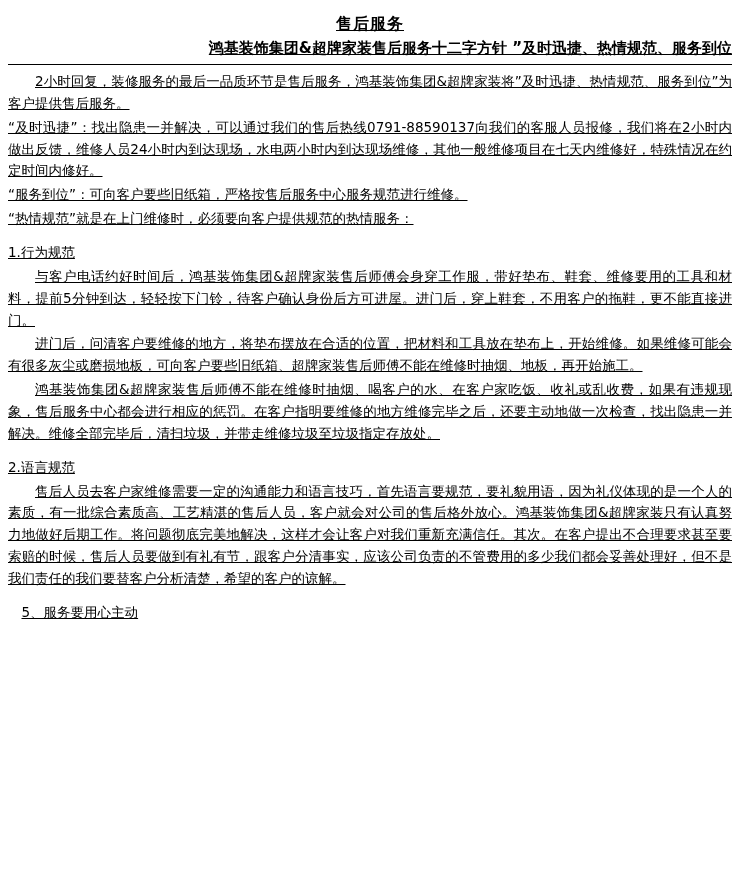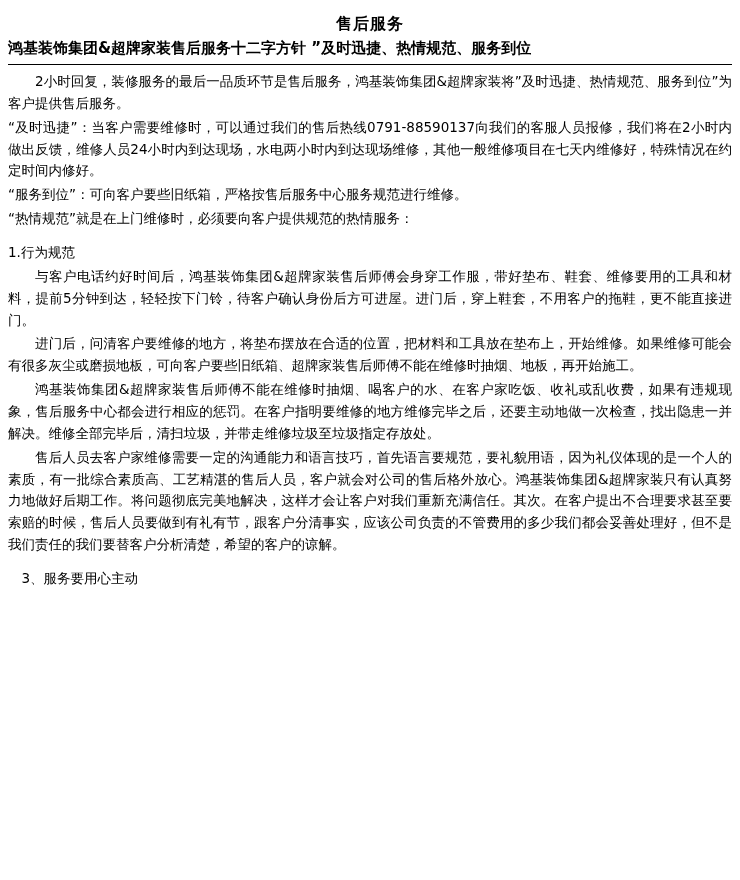--- a/index.html
+++ b/index.html
@@ -12,30 +12,31 @@
     height: 880px;
     font-family: "DejaVu Sans", "Liberation Sans", sans-serif;
     color: #000000;
     overflow: hidden;
   }
   .page {
     width: 740px;
     height: 880px;
     box-sizing: border-box;
     padding: 8px 8px 0 8px;
+    text-decoration: underline;
   }
   .doc-title {
     text-align: center;
     font-size: 16px;
     font-weight: bold;
     margin: 6px 0 4px 0;
     letter-spacing: 1px;
   }
   .doc-subtitle {
-    text-align: left;
+    text-align: right;
     font-size: 15px;
     font-weight: bold;
     margin: 0 0 6px 0;
     letter-spacing: 0px;
   }
   .rule {
     border: none;
     border-top: 1px solid #000;
     margin: 2px 0 6px 0;
   }
@@ -67,23 +68,24 @@
 
 <div class="page">
 
   <h1 class="doc-title">售后服务</h1>
 
   <h2 class="doc-subtitle">鸿基装饰集团&amp;超牌家装售后服务十二字方针 ”及时迅捷、热情规范、服务到位</h2>
 
   <hr class="rule">
 
   <p class="body-text indent2">2小时回复，装修服务的最后一品质环节是售后服务，鸿基装饰集团&amp;超牌家装将”及时迅捷、热情规范、服务到位”为客户提供售后服务。</p>
-  <p class="body-text noindent">“及时迅捷”：当客户需要维修时，可以通过我们的售后热线0791-88590137向我们的客服人员报修，我们将在2小时内做出反馈，维修人员24小时内到达现场，水电两小时内到达现场维修，其他一般维修项目在七天内维修好，特殊情况在约定时间内修好。</p>
+  <p class="body-text noindent">“及时迅捷”：找出隐患一并解决，可以通过我们的售后热线0791-88590137向我们的客服人员报修，我们将在2小时内做出反馈，维修人员24小时内到达现场，水电两小时内到达现场维修，其他一般维修项目在七天内维修好，特殊情况在约定时间内修好。</p>
   <p class="body-text noindent">“服务到位”：可向客户要些旧纸箱，严格按售后服务中心服务规范进行维修。</p>
   <p class="body-text noindent">“热情规范”就是在上门维修时，必须要向客户提供规范的热情服务：</p>
   <p class="heading-item">1.行为规范</p>
   <p class="body-text indent2">与客户电话约好时间后，鸿基装饰集团&amp;超牌家装售后师傅会身穿工作服，带好垫布、鞋套、维修要用的工具和材料，提前5分钟到达，轻轻按下门铃，待客户确认身份后方可进屋。进门后，穿上鞋套，不用客户的拖鞋，更不能直接进门。</p>
   <p class="body-text indent2">进门后，问清客户要维修的地方，将垫布摆放在合适的位置，把材料和工具放在垫布上，开始维修。如果维修可能会有很多灰尘或磨损地板，可向客户要些旧纸箱、超牌家装售后师傅不能在维修时抽烟、地板，再开始施工。</p>
   <p class="body-text indent2">鸿基装饰集团&amp;超牌家装售后师傅不能在维修时抽烟、喝客户的水、在客户家吃饭、收礼或乱收费，如果有违规现象，售后服务中心都会进行相应的惩罚。在客户指明要维修的地方维修完毕之后，还要主动地做一次检查，找出隐患一并解决。维修全部完毕后，清扫垃圾，并带走维修垃圾至垃圾指定存放处。</p>
+  <p class="heading-item">2.语言规范</p>
   <p class="body-text indent2">售后人员去客户家维修需要一定的沟通能力和语言技巧，首先语言要规范，要礼貌用语，因为礼仪体现的是一个人的素质，有一批综合素质高、工艺精湛的售后人员，客户就会对公司的售后格外放心。鸿基装饰集团&amp;超牌家装只有认真努力地做好后期工作。将问题彻底完美地解决，这样才会让客户对我们重新充满信任。其次。在客户提出不合理要求甚至要索赔的时候，售后人员要做到有礼有节，跟客户分清事实，应该公司负责的不管费用的多少我们都会妥善处理好，但不是我们责任的我们要替客户分析清楚，希望的客户的谅解。</p>
-  <p class="heading-item heading-indent">3、服务要用心主动</p>
+  <p class="heading-item heading-indent">5、服务要用心主动</p>
 
 </div>
 
 </body></html>

